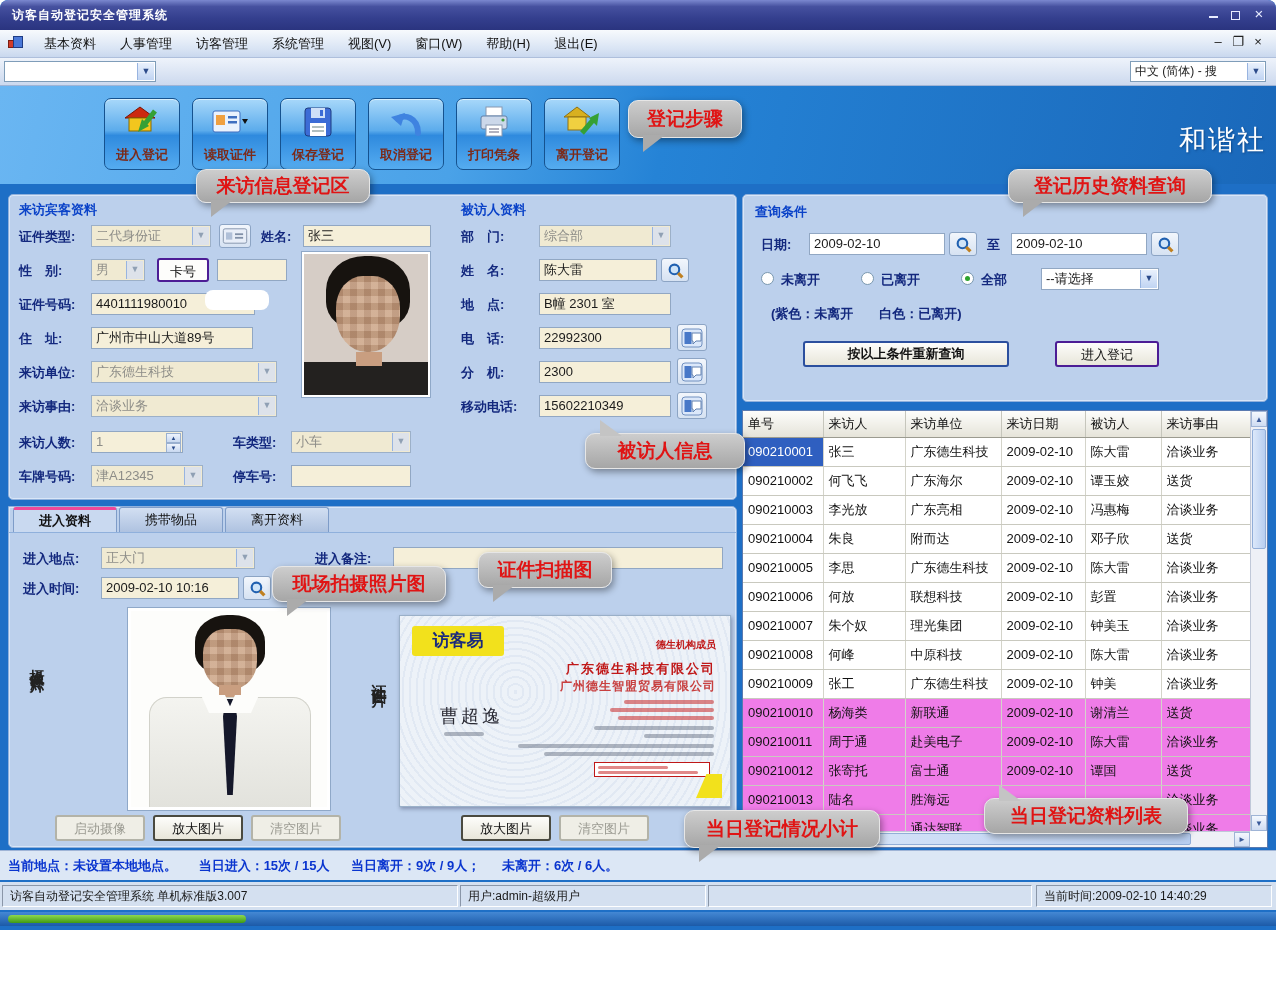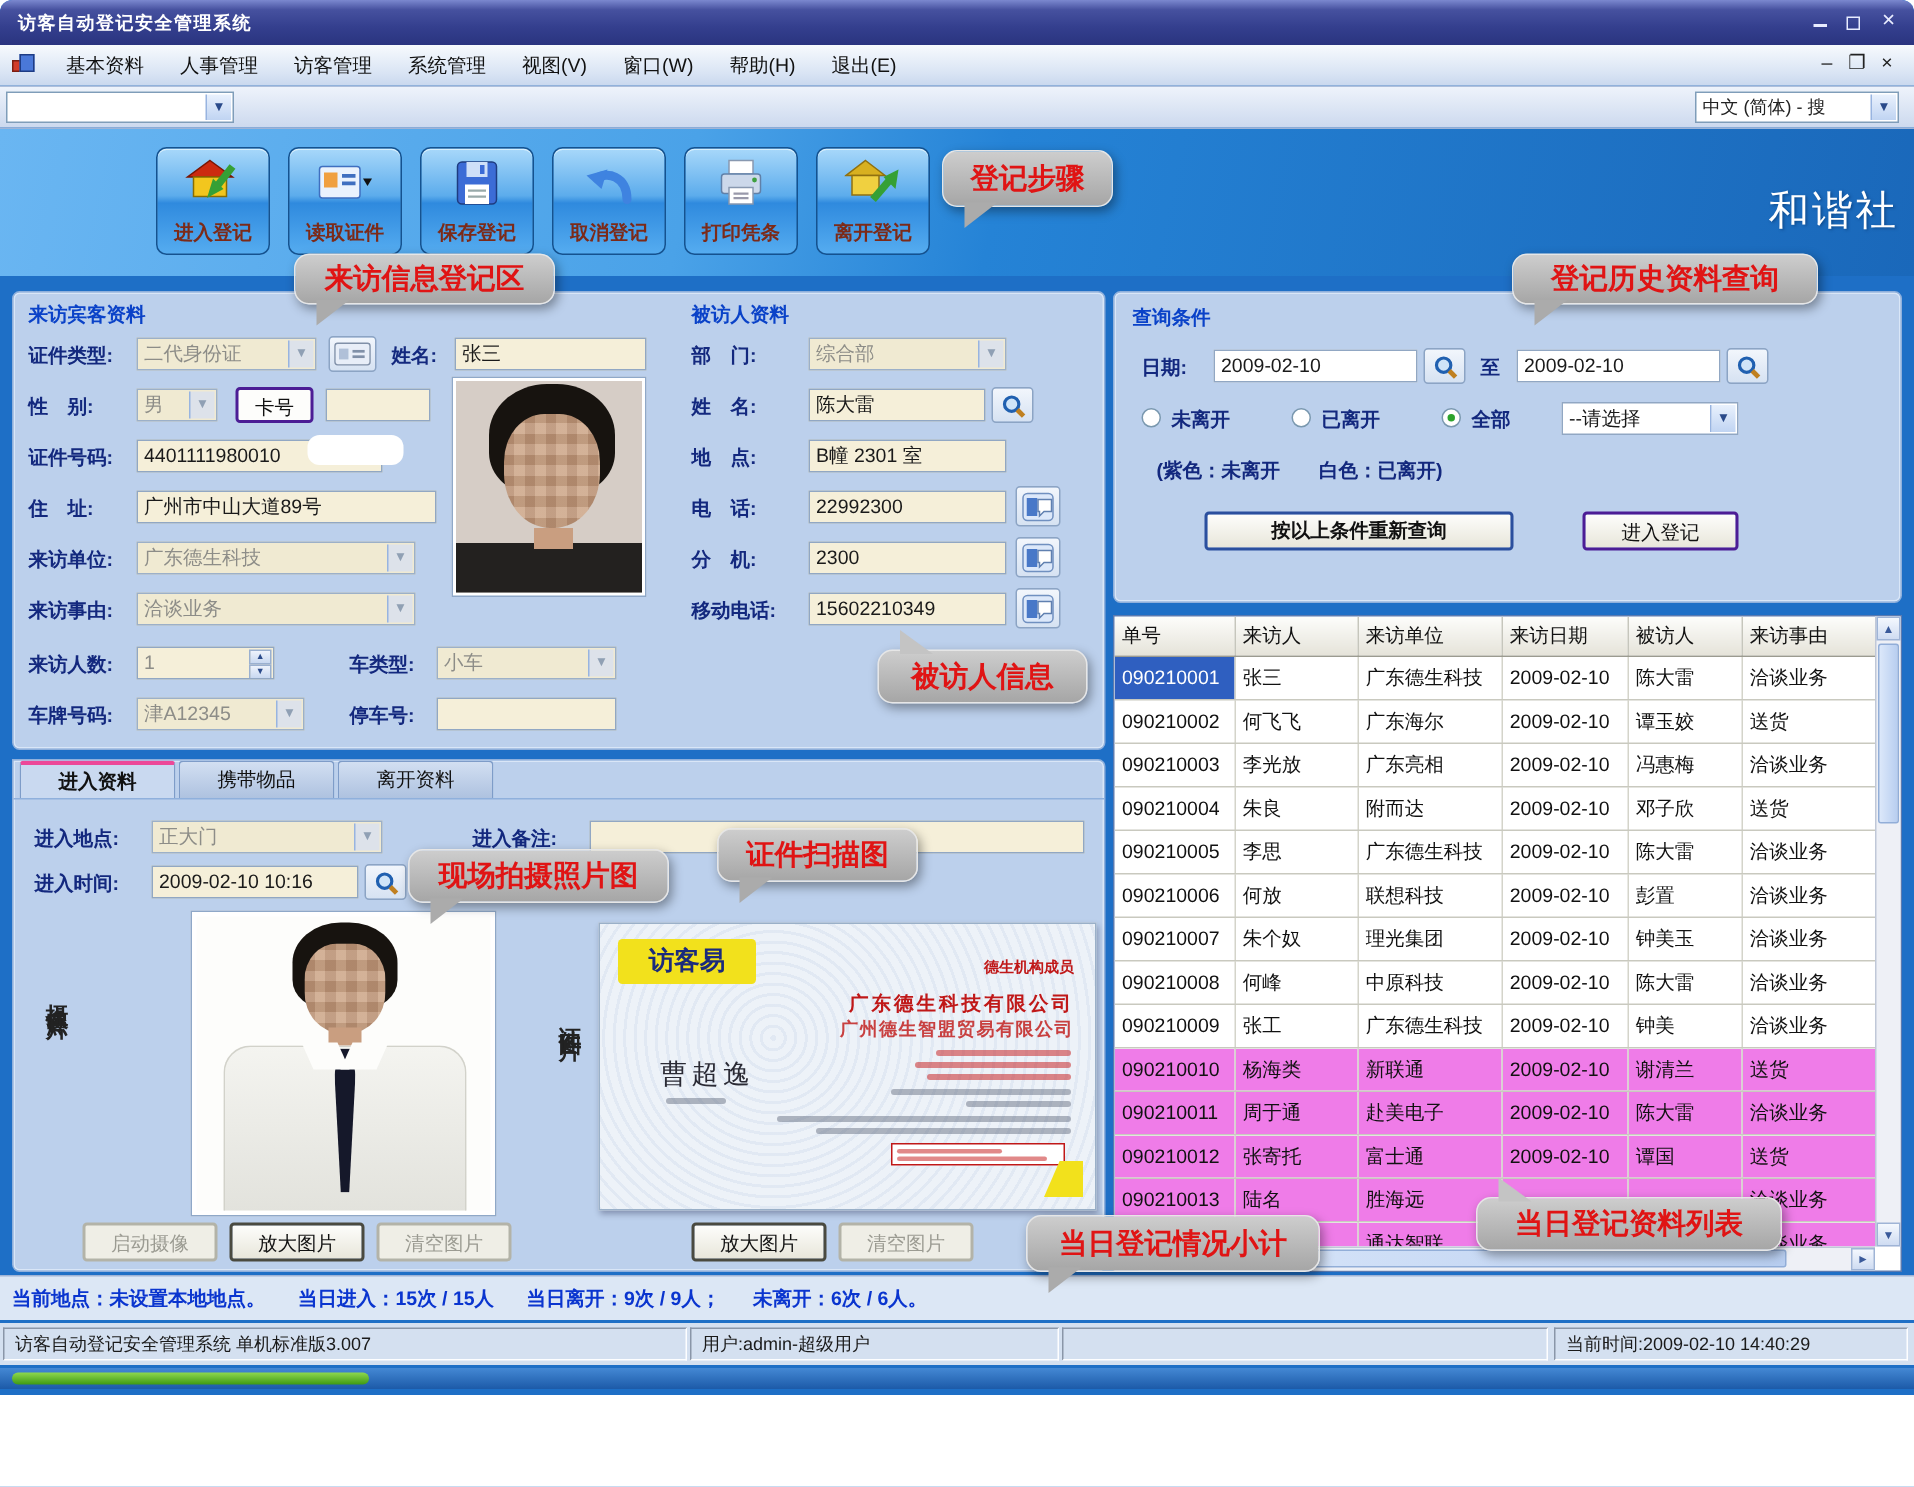--- a/index.html
+++ b/index.html
@@ -200,21 +200,21 @@
     <div class="lbl" style="left:10px;top:67px;">性　别:</div>
     <div class="combo" style="left:82px;top:64px;width:54px;"><span>男</span><span class="dd-arr dis">▼</span></div>
     <div class="xpbtn" style="left:148px;top:63px;width:52px;height:24px;background:#fdfdfb;">卡号</div>
     <div class="field" style="left:208px;top:64px;width:70px;"></div>
 
     <div class="lbl" style="left:10px;top:101px;">证件号码:</div>
     <div class="field" style="left:82px;top:98px;width:164px;">4401111980010</div>
     <div class="abs" style="left:196px;top:95px;width:64px;height:20px;background:#fff;border-radius:8px;z-index:3;"></div>
 
     <div class="lbl" style="left:10px;top:135px;">住　址:</div>
-    <div class="field" style="left:82px;top:132px;width:200px;">广州市中山大道89号</div>
+    <div class="field" style="left:82px;top:132px;width:162px;">广州市中山大道89号</div>
 
     <div class="lbl" style="left:10px;top:169px;">来访单位:</div>
     <div class="combo" style="left:82px;top:166px;width:186px;"><span>广东德生科技</span><span class="dd-arr dis">▼</span></div>
 
     <div class="lbl" style="left:10px;top:203px;">来访事由:</div>
     <div class="combo" style="left:82px;top:200px;width:186px;"><span>洽谈业务</span><span class="dd-arr dis">▼</span></div>
 
     <div class="lbl" style="left:10px;top:239px;">来访人数:</div>
     <div class="field dis" style="left:82px;top:236px;width:92px;"><span>1</span>
       <span class="spin">
@@ -545,19 +545,19 @@
     <div class="sb-box" style="left:708px;width:324px;"></div>
     <div class="sb-box" style="left:1036px;width:236px;">当前时间:2009-02-10 14:40:29</div>
   </div>
   <div id="bottomstrip">
       <div class="green"></div>
     </div>
 
   <div class="callout t-dl" style="left:628px;top:100px;width:114px;height:38px;">登记步骤</div>
   <div class="callout t-dl" style="left:196px;top:169px;width:174px;height:34px;">来访信息登记区</div>
   <div class="callout t-dl" style="left:1008px;top:169px;width:204px;height:34px;">登记历史资料查询</div>
-  <div class="callout t-ul" style="left:585px;top:433px;width:140px;height:36px;">被访人信息</div>
+  <div class="callout t-ul" style="left:585px;top:433px;width:160px;height:36px;">被访人信息</div>
   <div class="callout t-dl" style="left:272px;top:566px;width:174px;height:36px;">现场拍摄照片图</div>
   <div class="callout t-dl" style="left:478px;top:552px;width:134px;height:36px;">证件扫描图</div>
   <div class="callout t-dl" style="left:684px;top:810px;width:196px;height:38px;">当日登记情况小计</div>
   <div class="callout t-ul" style="left:984px;top:798px;width:204px;height:36px;">当日登记资料列表</div>
 
 </div>
 
 </body></html>

